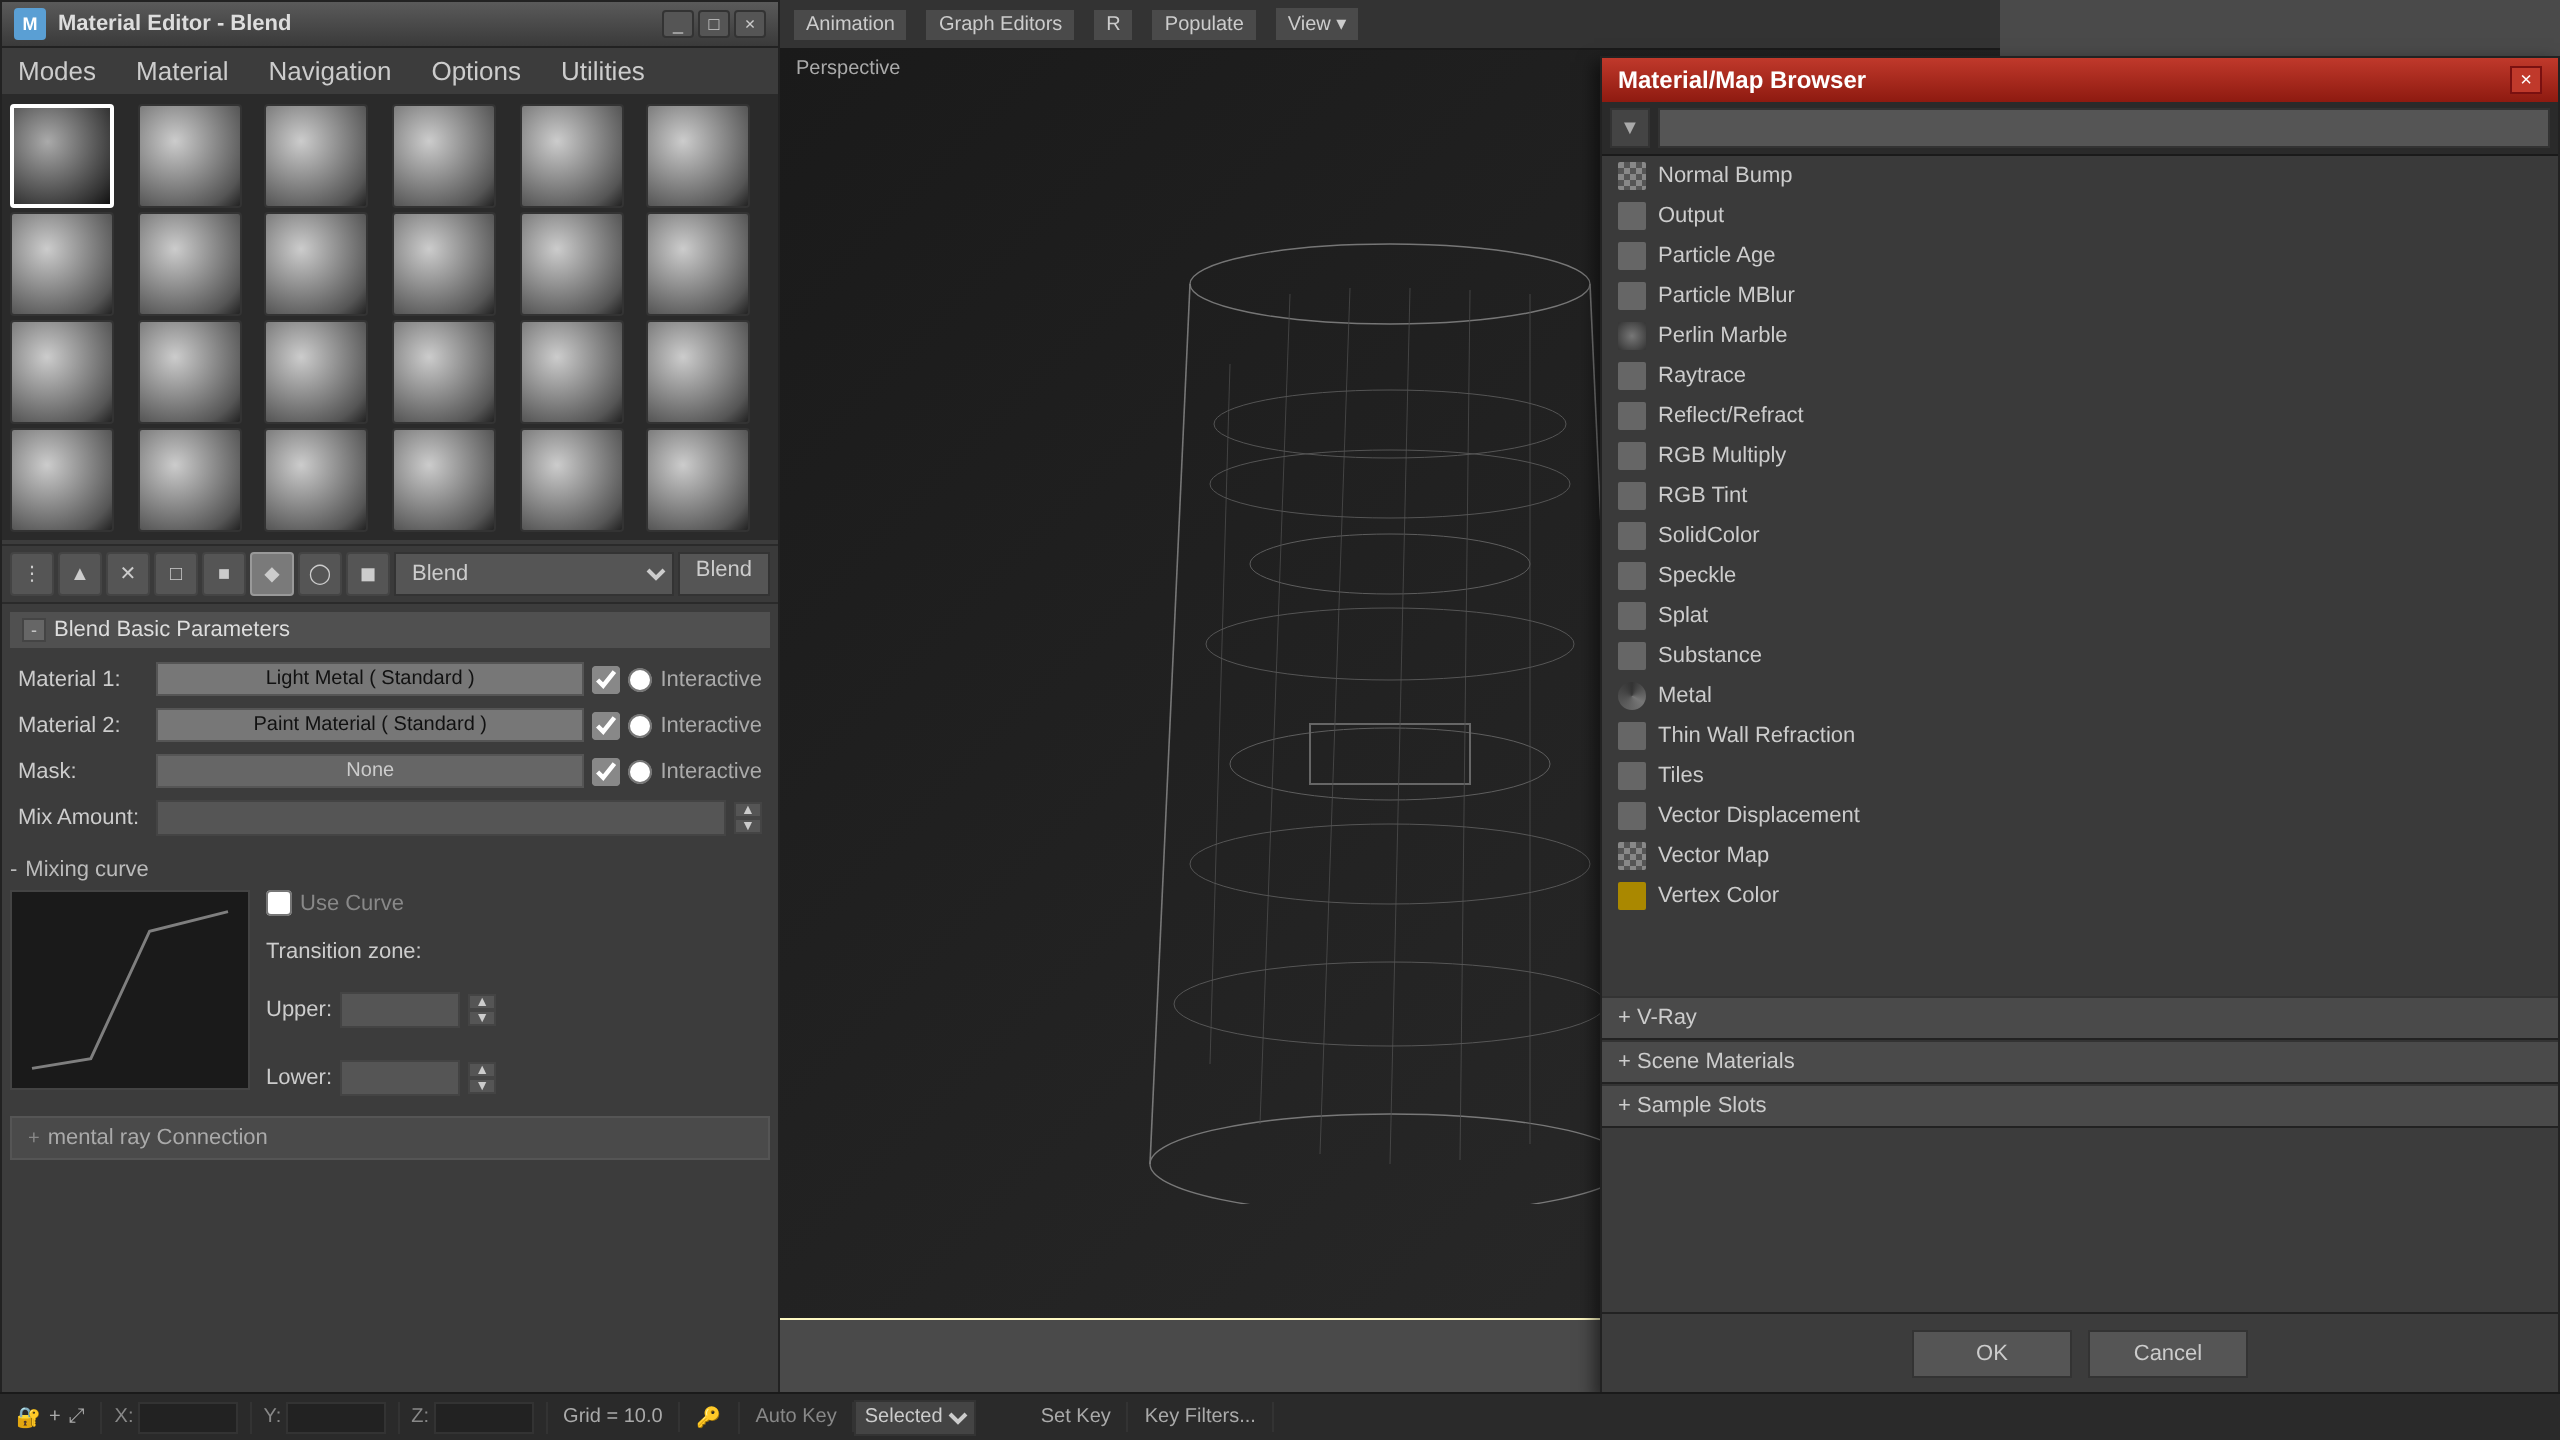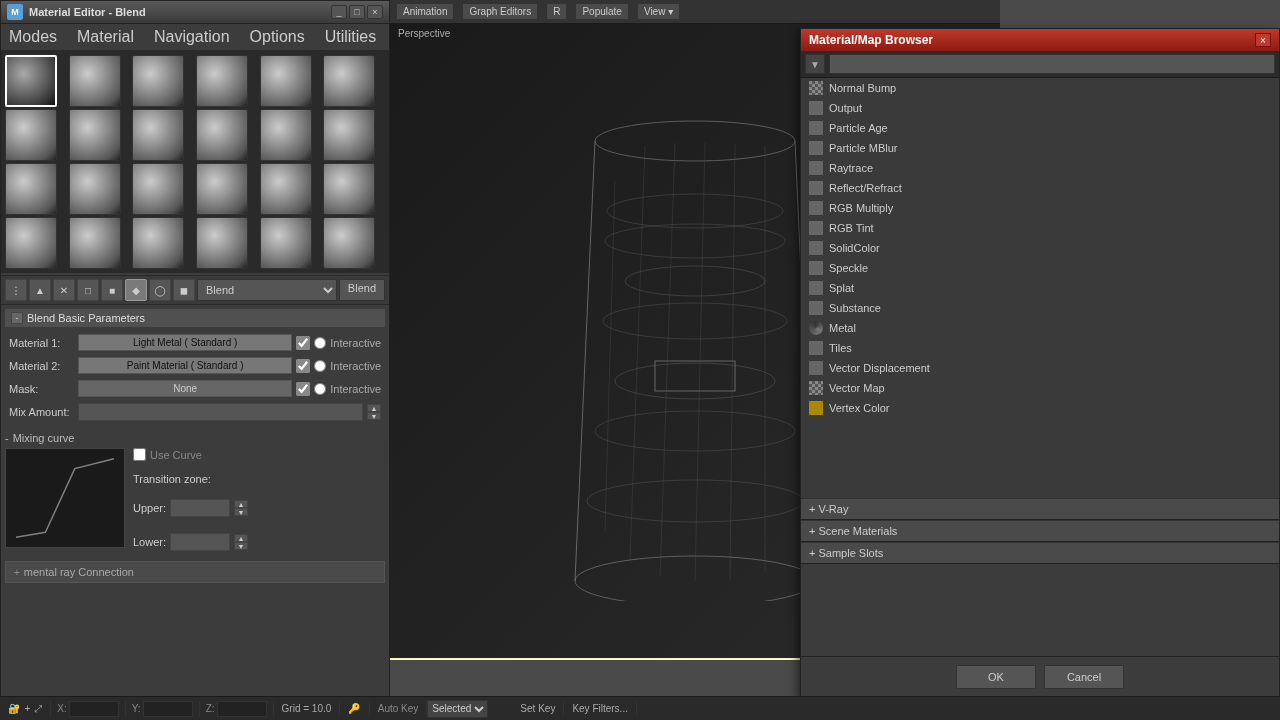--- a/index.html
+++ b/index.html
@@ -55,21 +55,21 @@
       font-size: 9px; color: #ccc;
       cursor: pointer;
     }
     #me-menubar {
       background: #3c3c3c;
       padding: 2px 4px;
       display: flex; gap: 12px;
       border-bottom: 1px solid #2a2a2a;
     }
     #me-menubar span {
-      color: #ccc; font-size: 16px; cursor: pointer; padding: 2px 4px;
+      color: #ccc; font-size: 13px; cursor: pointer; padding: 2px 4px;
     }
 
     
     #me-spheres {
       display: grid;
       grid-template-columns: repeat(6, 1fr);
       gap: 2px;
       padding: 4px;
       background: #2a2a2a;
       position: relative;
@@ -673,20 +673,24 @@
       </div>
       <div class="mb-item">
         <div class="mb-icon gray"></div>
         <span>Particle Age</span>
       </div>
       <div class="mb-item">
         <div class="mb-icon gray"></div>
         <span>Particle MBlur</span>
       </div>
       <div class="mb-item">
+        <div class="mb-icon noise"></div>
+        <span>Perlin Marble</span>
+      </div>
+      <div class="mb-item">
         <div class="mb-icon gray"></div>
         <span>Raytrace</span>
       </div>
       <div class="mb-item">
         <div class="mb-icon gray"></div>
         <span>Reflect/Refract</span>
       </div>
       <div class="mb-item">
         <div class="mb-icon gray"></div>
         <span>RGB Multiply</span>
@@ -707,20 +711,24 @@
         <div class="mb-icon gray"></div>
         <span>Splat</span>
       </div>
       <div class="mb-item">
         <div class="mb-icon gray"></div>
         <span>Substance</span>
       </div>
       <div class="mb-item">
         <div class="mb-icon swirl-icon"></div>
         <span>Metal</span>
+      </div>
+      <div class="mb-item">
+        <div class="mb-icon gray"></div>
+        <span>Thin Wall Refraction</span>
       </div>
       <div class="mb-item">
         <div class="mb-icon gray"></div>
         <span>Tiles</span>
       </div>
       <div class="mb-item">
         <div class="mb-icon gray"></div>
         <span>Vector Displacement</span>
       </div>
       <div class="mb-item">

